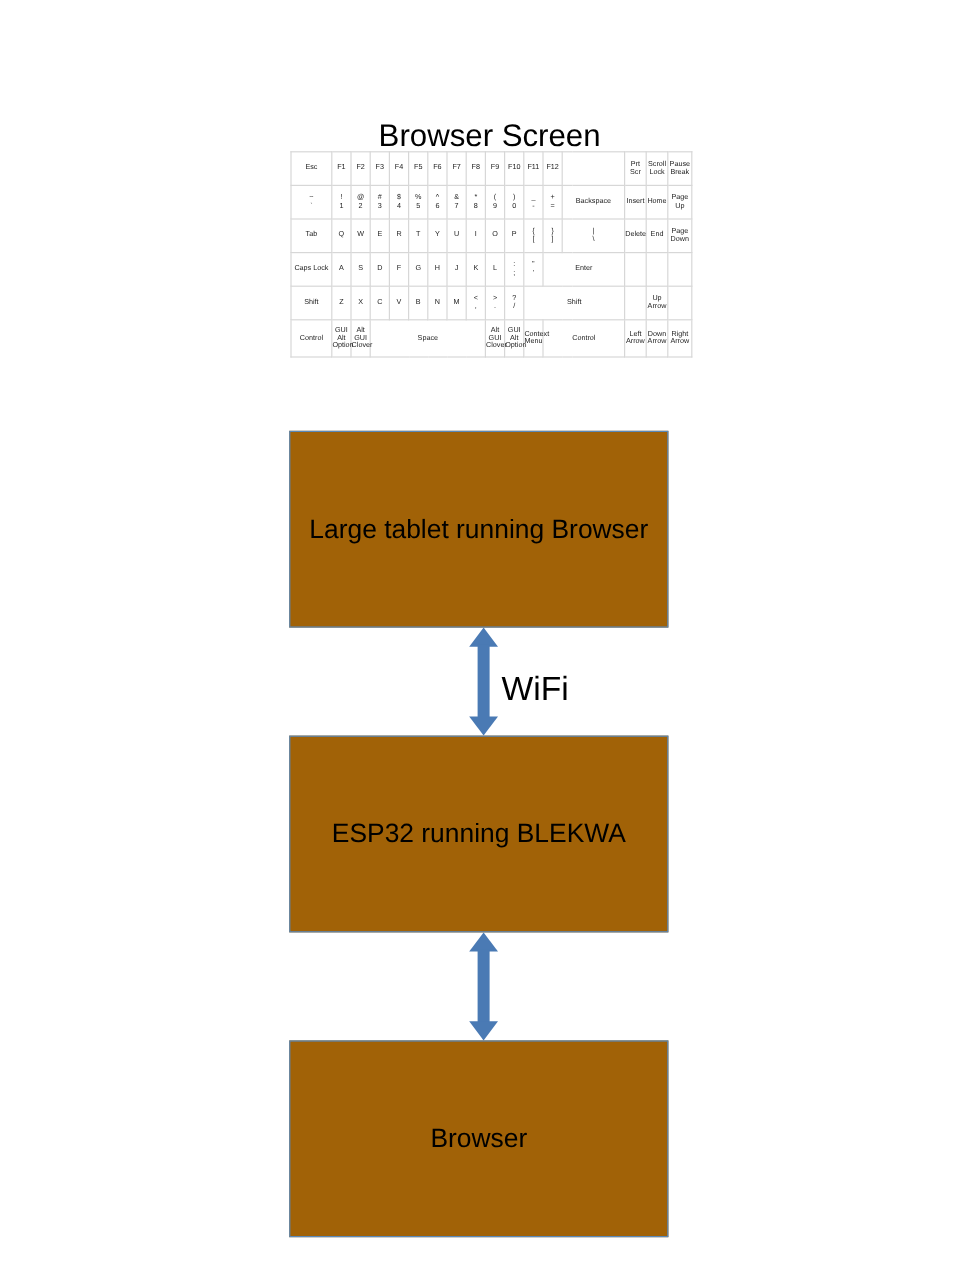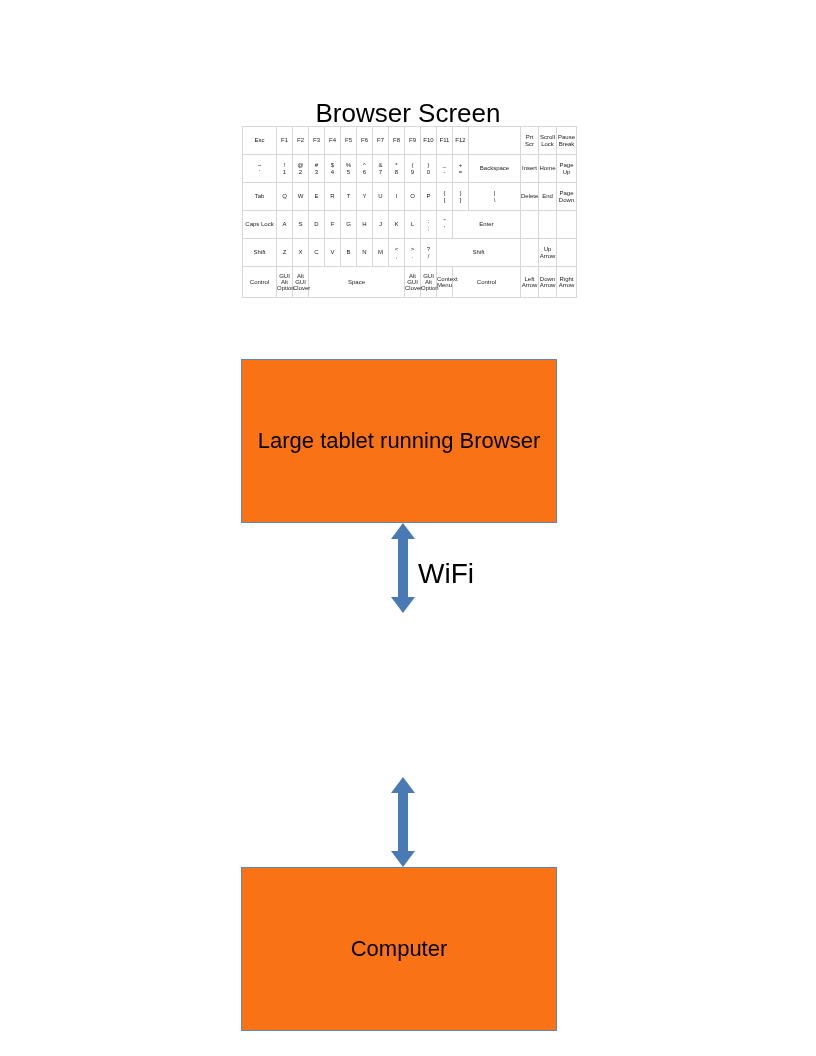--- a/index.html
+++ b/index.html
@@ -3,21 +3,21 @@
 <meta charset="utf-8">
 <style>
   html,body{margin:0;padding:0;background:#fff;font-family:Arial,Helvetica,sans-serif;}
   .page{position:relative;width:816px;height:1056px;margin:16px auto;}
   .title{position:absolute;left:0;right:0;top:82px;text-align:center;font-size:26px;}
   
   .kbd{position:absolute;left:242px;top:110px;width:318px;border:0;border-collapse:collapse;table-layout:fixed;}
   .kbd td{border:1px solid #d7d7d7;height:27px;font-size:6px;line-height:1.05;color:#222;text-align:center;vertical-align:middle;padding:0;}
   .kbd td.blank{background:#fff;}
   
-  .box{position:absolute;left:241px;width:316px;background:#f97316;border:1px solid #5a88b7;box-sizing:border-box;display:flex;align-items:center;justify-content:center;text-align:center;font-size:22px;}
+  .box{position:absolute;left:241px;width:316px;background:#a16207;border:1px solid #5a88b7;box-sizing:border-box;display:flex;align-items:center;justify-content:center;text-align:center;font-size:22px;}
   
   .arrow{position:absolute;}
   .arrow .shaft{position:absolute;background:#4a7ab4;}
   .arrow .head{position:absolute;width:0;height:0;border-style:solid;}
   
   .alabel{position:absolute;font-size:28px;}
 </style>
 </head>
 <body>
 
@@ -158,22 +158,25 @@
       <td>Left Arrow</td>
       <td>Down Arrow</td>
       <td>Right Arrow</td>
     </tr>
   </tbody>
     </table>
 
   <div class="box" style="top:343px;height:164px;">
     <span>Large tablet running Browser</span>
   </div>
+  <div class="box" style="top:597px;height:164px;">
+    <span>ESP32 running BLEKWA</span>
+  </div>
   <div class="box" style="top:851px;height:164px;">
-    <span>Computer</span>
+    <span>Browser</span>
   </div>
 
   <div class="arrow" style="left:394px;top:507px;width:17px;height:90px;">
     <div class="head" style="left:-3px;top:0;border-width:0 12px 16px 12px;border-color:transparent transparent #4a7ab4 transparent;"></div>
     <div class="shaft" style="left:4px;top:14px;width:10px;height:62px;"></div>
     <div class="head" style="left:-3px;bottom:0;border-width:16px 12px 0 12px;border-color:#4a7ab4 transparent transparent transparent;"></div>
   </div>
   <div class="alabel" style="left:418px;top:542px;">WiFi</div>
 
   <div class="arrow" style="left:394px;top:761px;width:17px;height:90px;">

